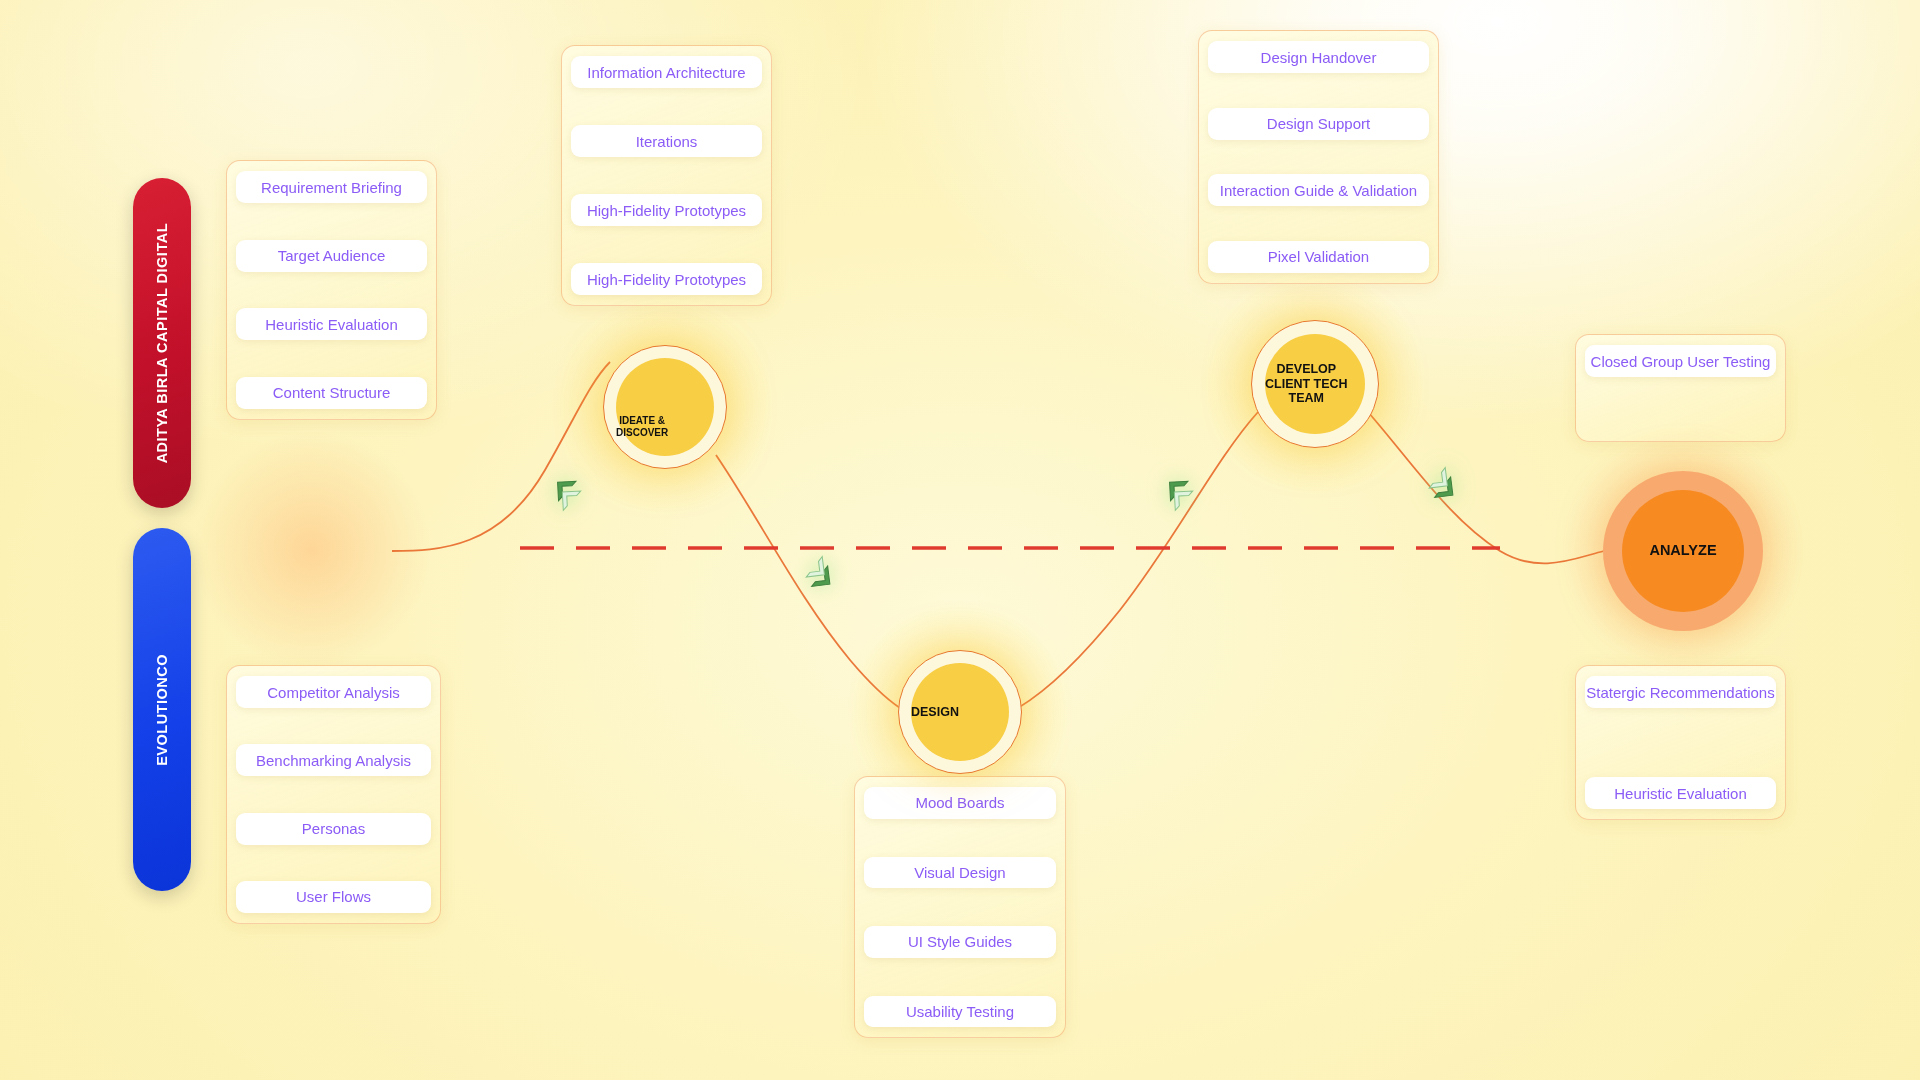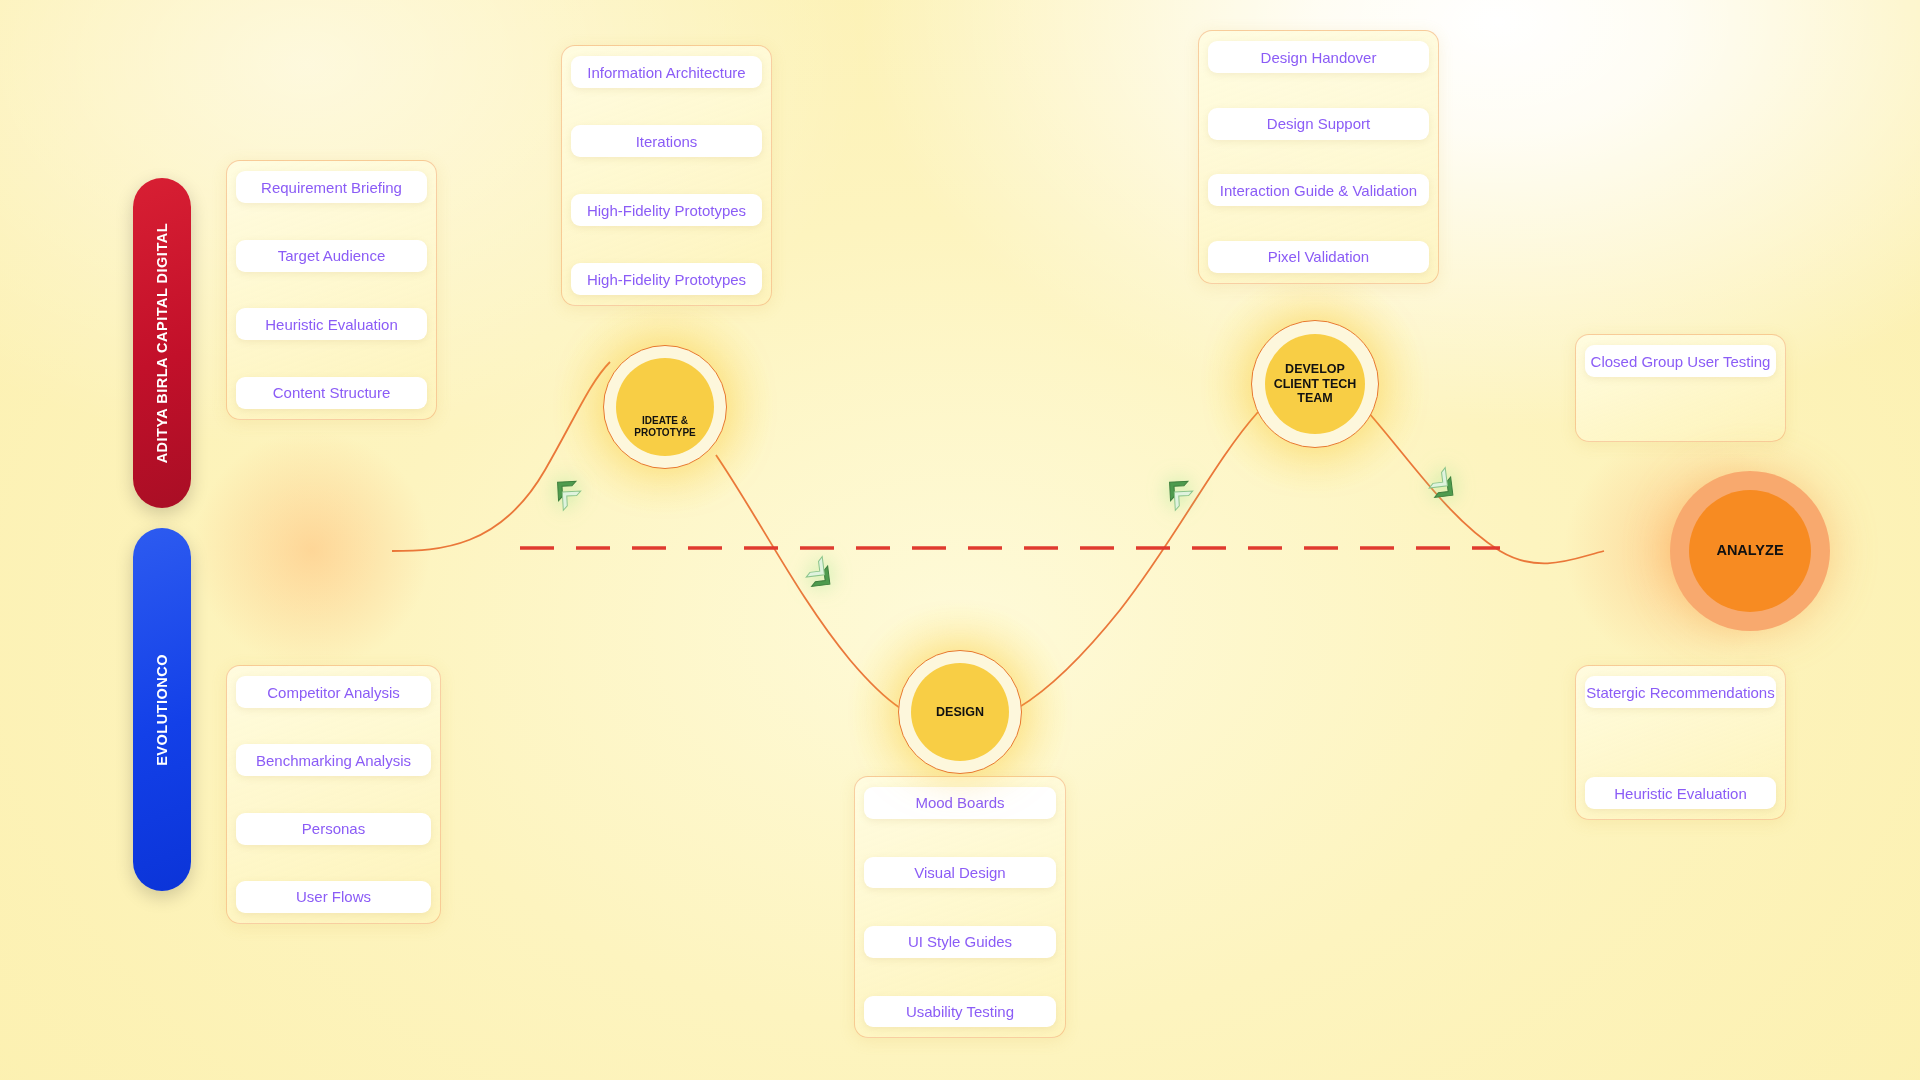--- a/index.html
+++ b/index.html
@@ -79,40 +79,40 @@
   .node.orange .core{
     border-radius:50%;background:#F78B22;
     display:flex;align-items:center;justify-content:center;text-align:center;
   }
   .node.yellow{
     background:#FDF7DC;border:1.6px solid #E8792E;
     box-shadow:0 0 44px rgba(250,200,60,.55);
   }
   .node.yellow .core{
     border-radius:50%;background:#F8CE45;
-    display:flex;align-items:center;justify-content:center;text-align:center;
+    display:flex;align-items:center;justify-content:flex-start;text-align:center;
   }
 
   #n-discover{left:232px;top:471px;width:160px;height:160px;}
   #n-discover .core{width:122px;height:122px;}
   #n-discover .lbl{font-size:14.5px;}
 
   #n-ideate{left:603px;top:345px;width:122px;height:122px;}
   #n-ideate .core{width:98px;height:98px;}
   #n-ideate .lbl{font-size:10px;margin-top:39px;}
 
   #n-design{left:898px;top:650px;width:122px;height:122px;}
   #n-design .core{width:98px;height:98px;}
   #n-design .lbl{font-size:12.5px;}
 
   #n-develop{left:1251px;top:320px;width:126px;height:126px;}
   #n-develop .core{width:100px;height:100px;}
   #n-develop .lbl{font-size:12.5px;}
 
-  #n-analyze{left:1670px;top:471px;width:160px;height:160px;}
+  #n-analyze{left:1603px;top:471px;width:160px;height:160px;}
   #n-analyze .core{width:122px;height:122px;}
   #n-analyze .lbl{font-size:14.5px;}
 
   
   .chev{position:absolute;width:54px;height:54px;filter:drop-shadow(0 0 10px rgba(150,230,140,.75));}
 </style>
 </head>
 <body>
 
 <div id="stage">
@@ -205,21 +205,21 @@
   <div class="group" id="g-analyze-bot">
     <div class="chip">Statergic Recommendations</div>
     <div class="chip">Heuristic Evaluation</div>
   </div>
 
 
   <div class="node yellow" id="n-ideate">
     <div class="core">
       <div class="lbl">
         <div>IDEATE &amp;</div>
-        <div>PROTOTYPE</div>
+        <div>DISCOVER</div>
       </div>
     </div>
   </div>
 
   <div class="node yellow" id="n-design">
     <div class="core">
       <div class="lbl">DESIGN</div>
     </div>
   </div>
 

